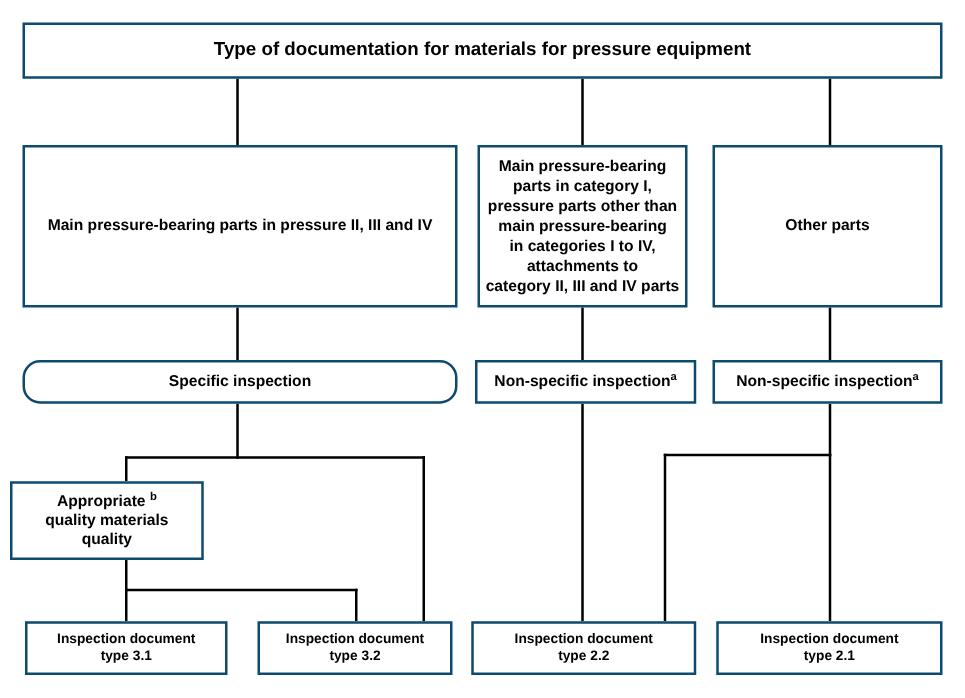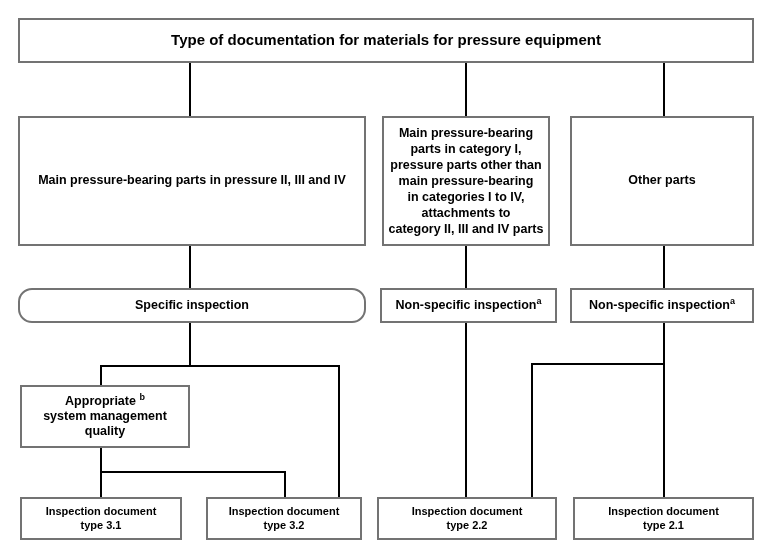--- a/index.html
+++ b/index.html
@@ -15,21 +15,21 @@
   #chart-canvas {
     position: relative;
     width: 772px;
     height: 558px;
     background: #ffffff;
     overflow: hidden;
   }
   .node {
     position: absolute;
     box-sizing: border-box;
-    border: 2px solid #737373;
+    border: 2px solid #0c4a6e;
     background: #ffffff;
     display: flex;
     align-items: center;
     justify-content: center;
     text-align: center;
     font-weight: bold;
     color: #000000;
     z-index: 3;
   }
   .node .node-text {
@@ -127,22 +127,22 @@
   </div>
 
   <div class="node node-lvl3" style="left:380px; top:288px; width:177px; height:35px;">
     <span class="node-text"><span>Non-specific inspection</span><sup>a</sup></span>
   </div>
 
   <div class="node node-lvl3" style="left:570px; top:288px; width:184px; height:35px;">
     <span class="node-text"><span>Non-specific inspection</span><sup>a</sup></span>
   </div>
 
-  <div class="node node-qms" style="left:20px; top:385px; width:170px; height:63px;">
-    <span class="node-text"><span>Appropriate</span> <sup>b</sup><br><span>system management</span><br><span>quality</span></span>
+  <div class="node node-qms" style="left:8px; top:385px; width:155px; height:63px;">
+    <span class="node-text"><span>Appropriate</span> <sup>b</sup><br><span>quality materials</span><br><span>quality</span></span>
   </div>
 
   <div class="node node-doc" style="left:20px; top:497px; width:162px; height:43px;">
     <span class="node-text">Inspection document
 type 3.1</span>
   </div>
 
   <div class="node node-doc" style="left:206px; top:497px; width:156px; height:43px;">
     <span class="node-text">Inspection document
 type 3.2</span>

